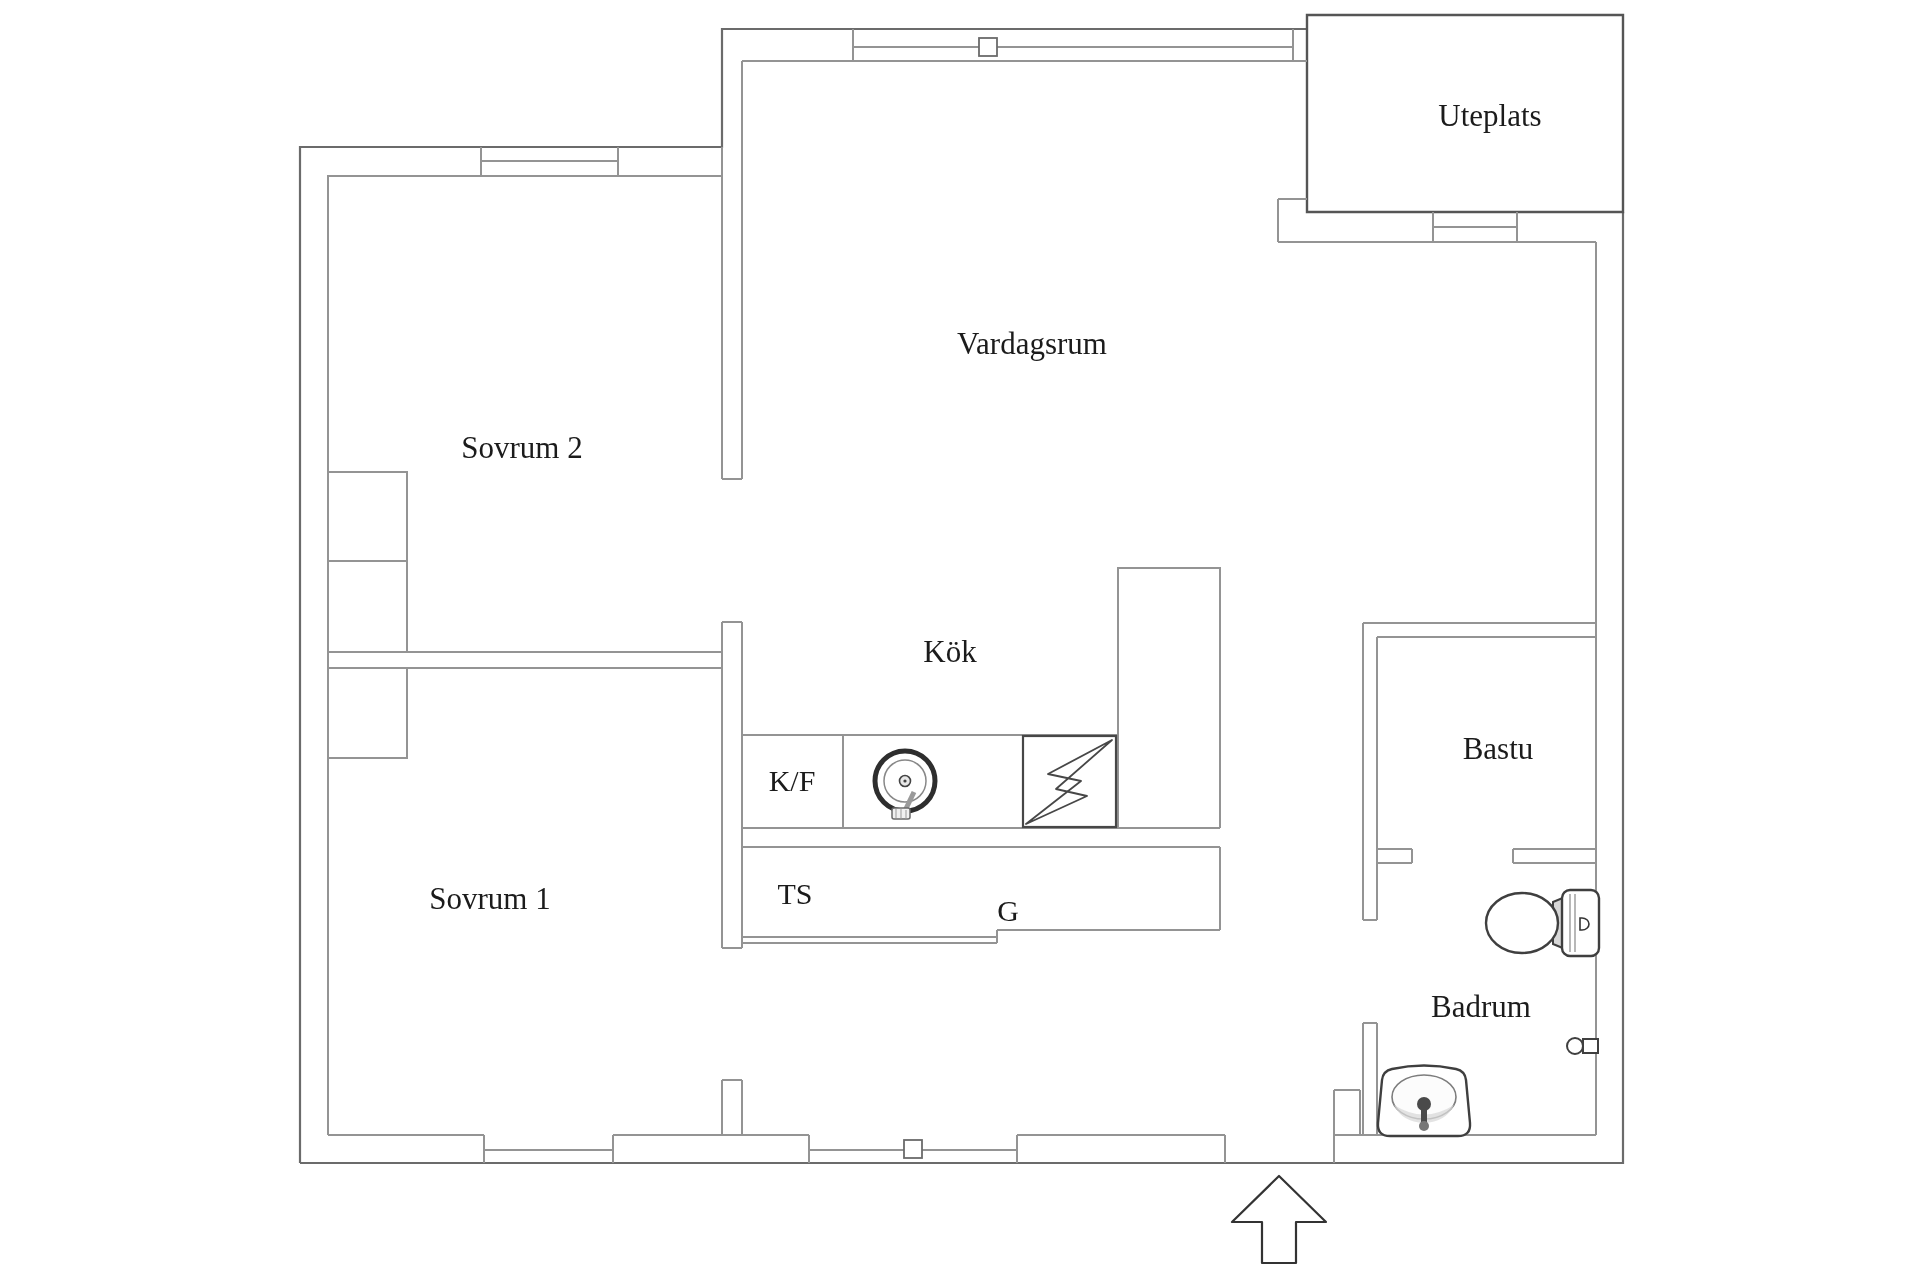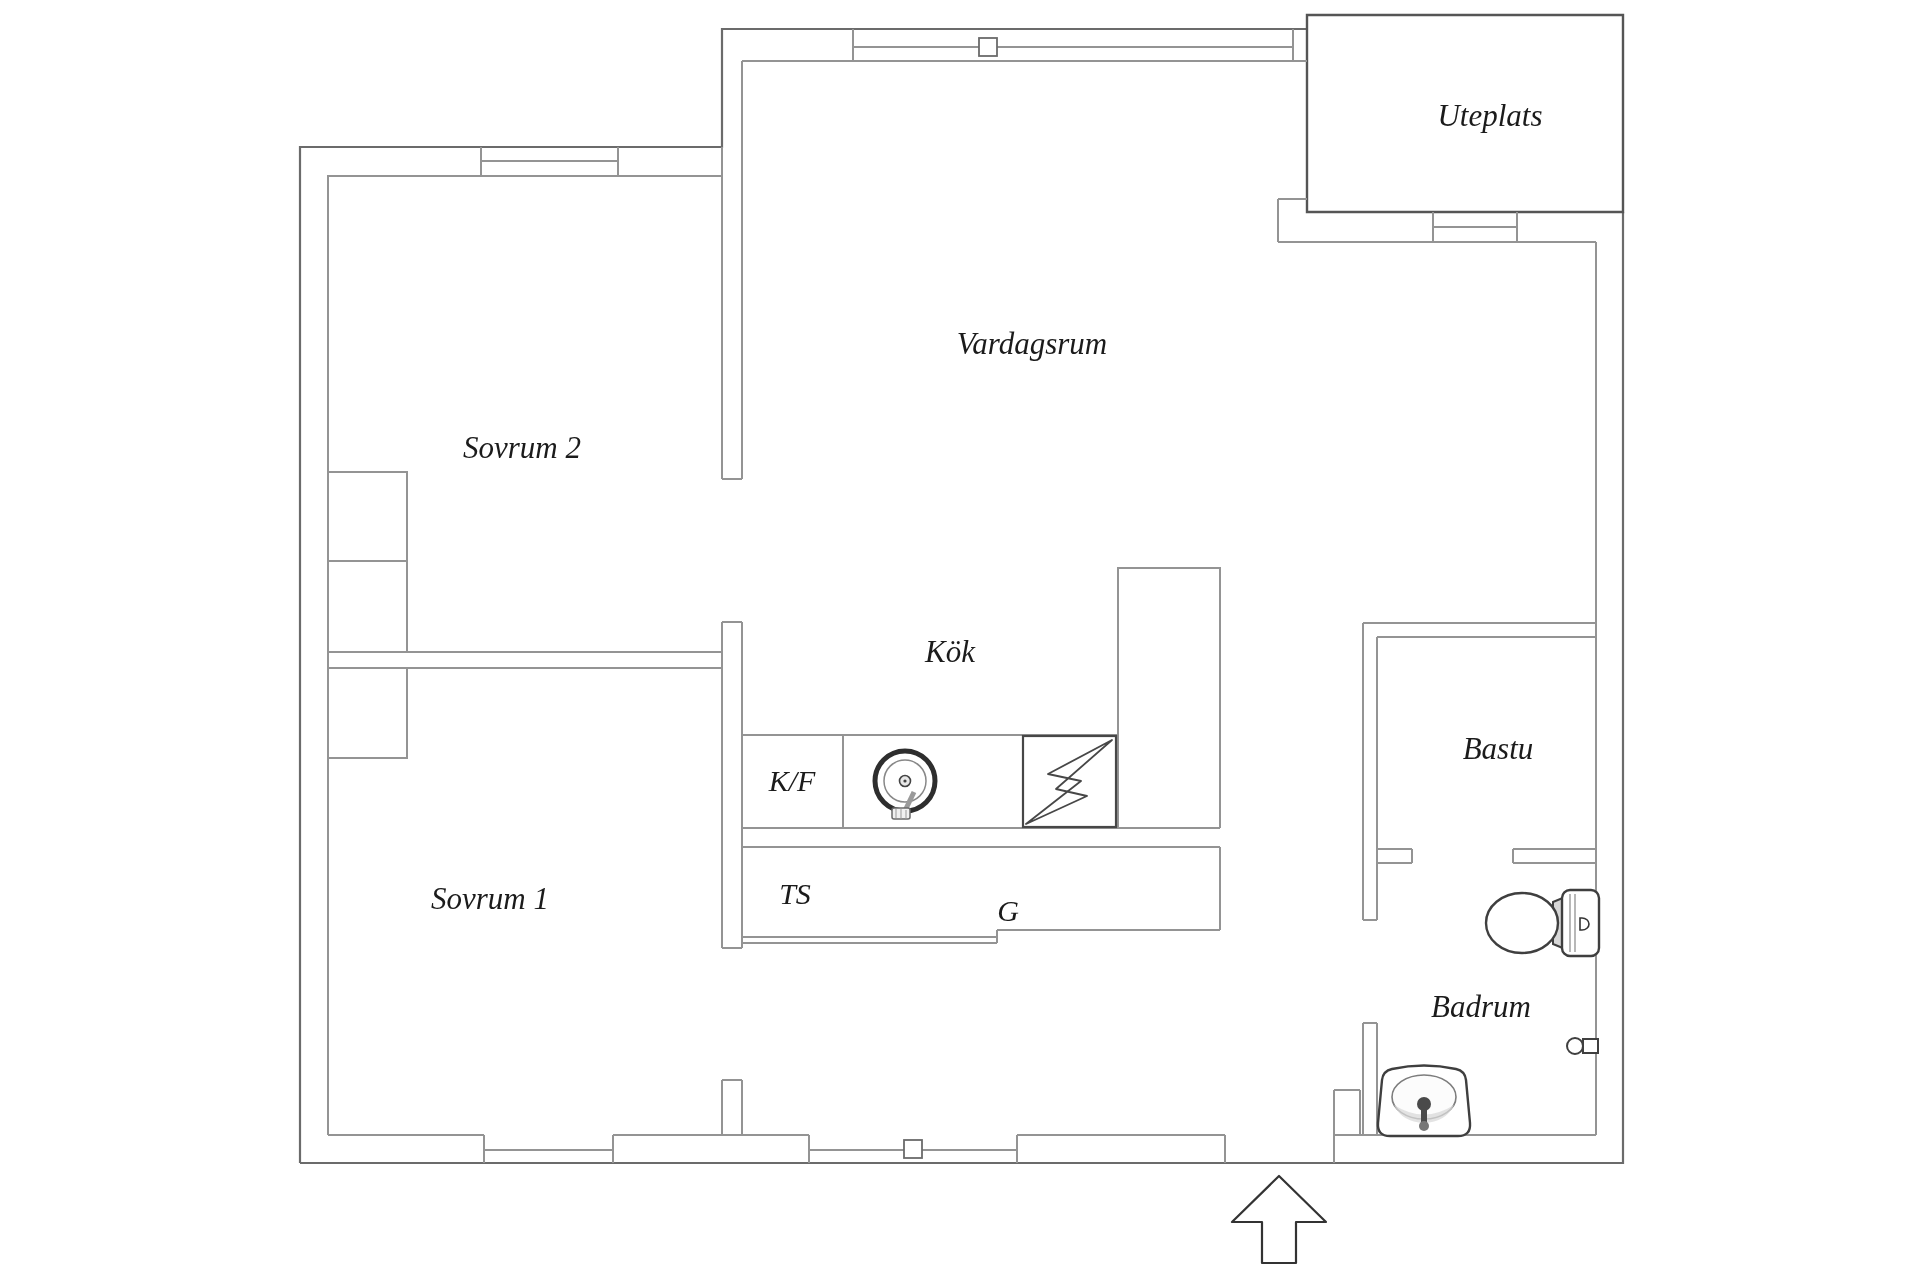--- a/index.html
+++ b/index.html
@@ -4,21 +4,21 @@
 <style>
   :root{
     --background:#ffffff;
     --wall-color:#949494;
     --outline-color:#6b6b6b;
     --accent-color:#555555;
     --fixture-color:#3f3f3f;
     --text-color:#1b1b1b;
   }
   html,body{margin:0;padding:0;background:var(--background);}
-  .stage{position:relative;width:1865px;height:1280px;background:var(--background);overflow:hidden;font-style:italic;}
+  .stage{position:relative;width:1865px;height:1280px;background:var(--background);overflow:hidden;}
   svg{display:block;width:1920px;height:1280px;}
   .wall{stroke:var(--wall-color);stroke-width:2;fill:none;}
   .outer{stroke:var(--outline-color);stroke-width:2.2;fill:none;}
   .box{stroke:var(--accent-color);stroke-width:2.4;fill:none;}
   .fixture{stroke:var(--fixture-color);stroke-width:2.4;fill:#ffffff;}
   .fixture-thin{stroke:#888888;stroke-width:1.5;fill:none;}
   .fixture-fill{fill:#4a4a4a;stroke:none;}
   .shade{fill:#d9d9d9;stroke:none;opacity:.75;}
   .glyph{stroke:var(--outline-color);stroke-width:1.8;fill:#ffffff;}
   .room-label{font-family:"Liberation Serif","DejaVu Serif",serif;font-size:31px;fill:var(--text-color);text-anchor:middle;}

